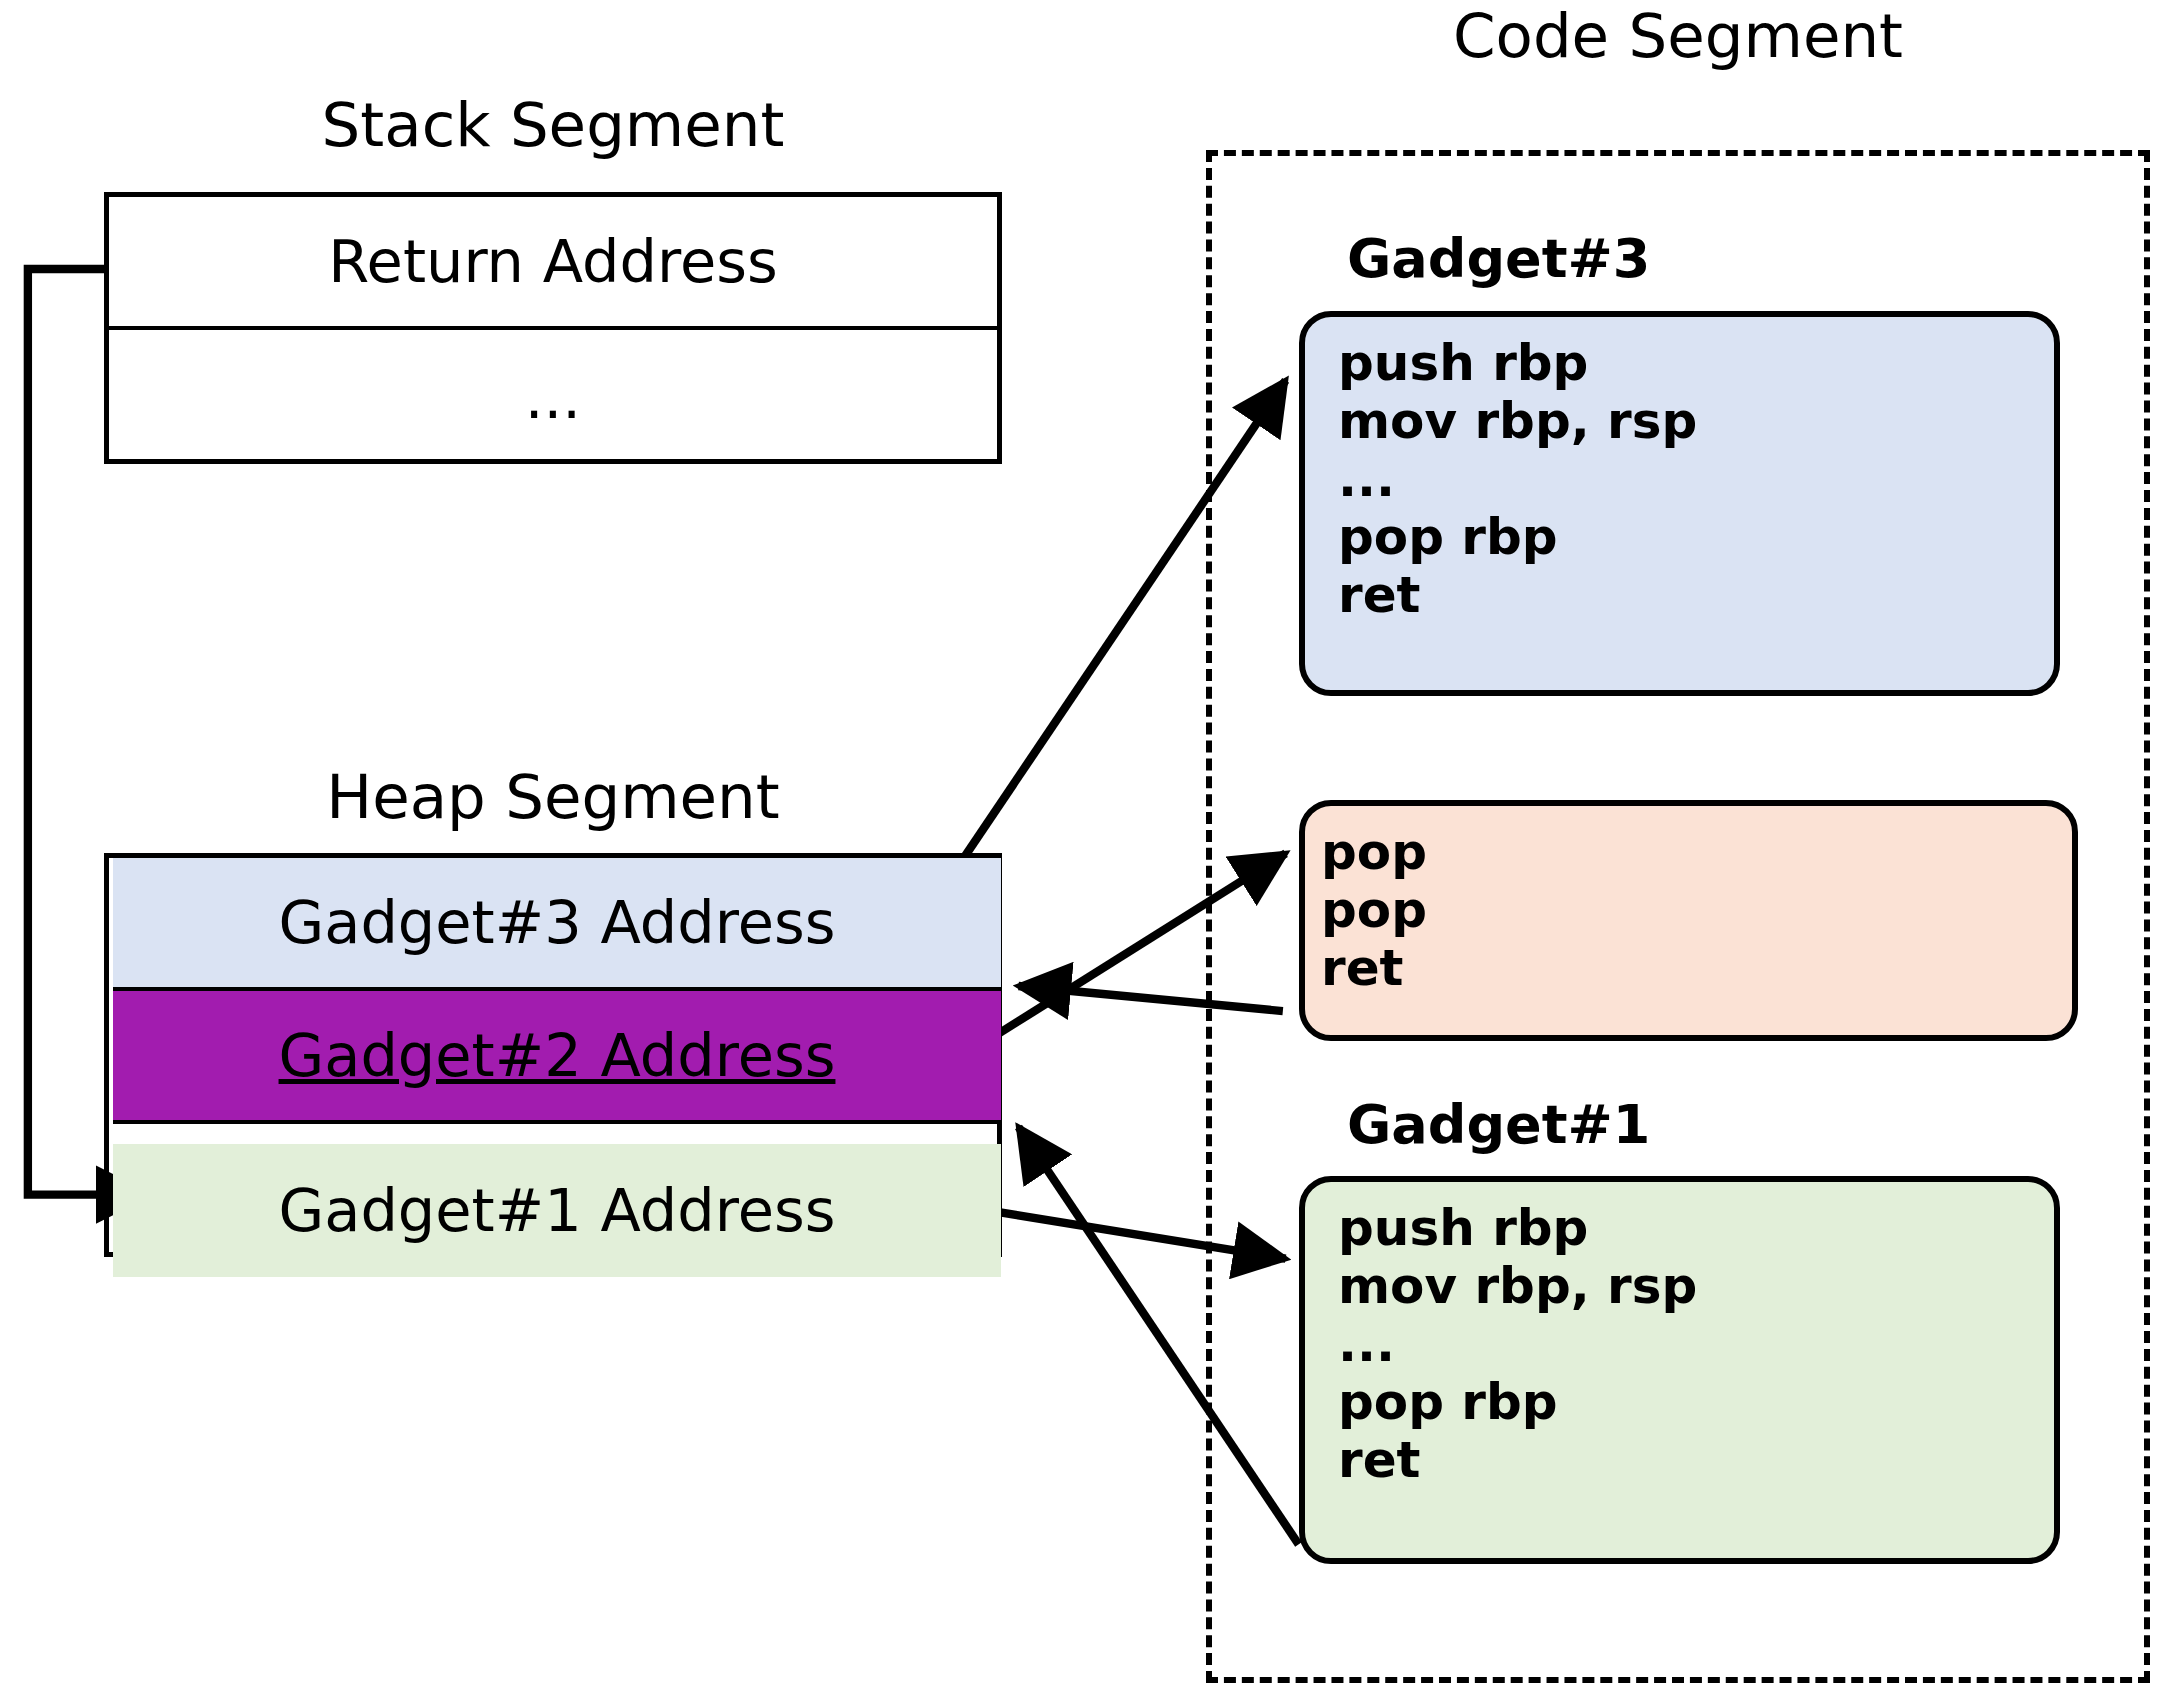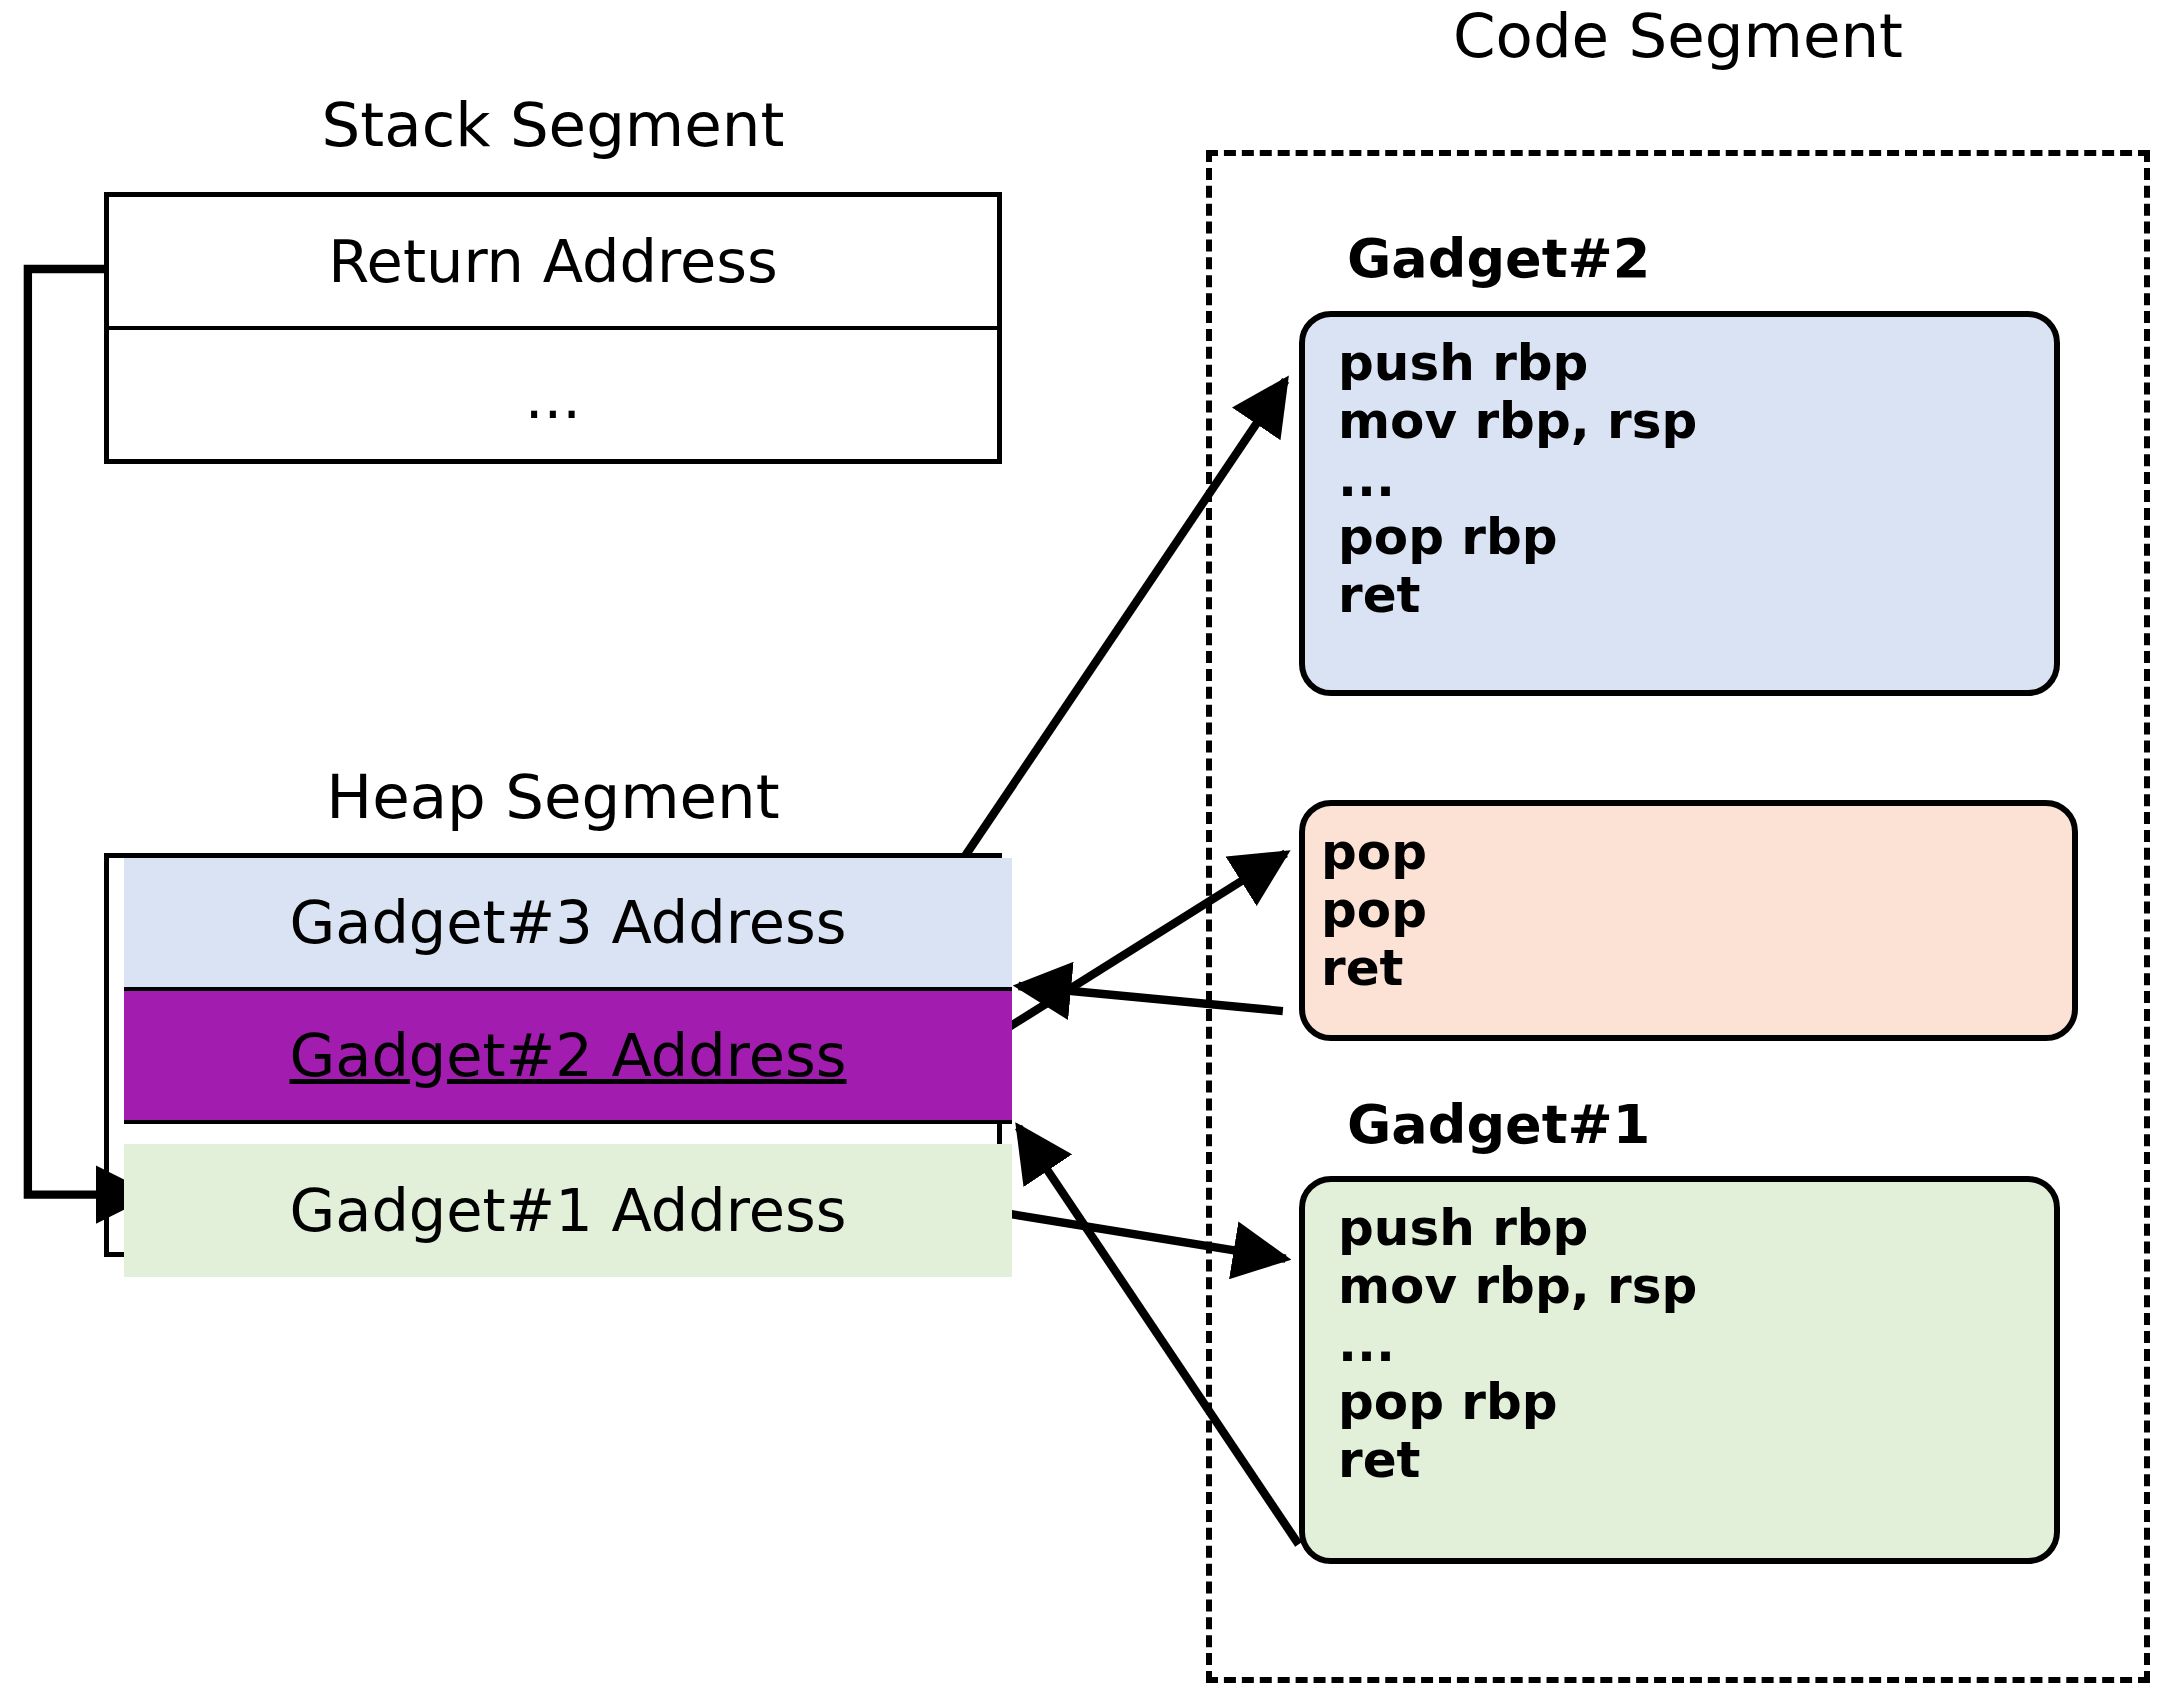--- a/index.html
+++ b/index.html
@@ -42,21 +42,21 @@
     display:flex;align-items:center;justify-content:center;
     font-size:59px;color:#000;
   }
 
   
   #heap-box{
     position:absolute;left:104px;top:853px;width:898px;height:404px;
     border:5.6px solid #000;box-sizing:border-box;
   }
   .heap-row{
-    position:absolute;left:15px;width:100%;height:133px;
+    position:absolute;left:4px;width:100%;height:133px;
     box-sizing:border-box;
     display:flex;align-items:center;justify-content:center;
     font-size:59px;color:#000;white-space:nowrap;
   }
   #heap-row-0{top:0;   border-bottom:4.6px solid #000;}
   #heap-row-1{top:133px; border-bottom:4.6px solid #000;}
   #heap-row-2{top:265px;}
 
   
   #code-box{
@@ -143,21 +143,21 @@
   <div id="heap-box">
     <div class="heap-row" id="heap-row-0" style="background-color: rgb(218, 227, 243);">Gadget#3 Address</div>
     <div class="heap-row" id="heap-row-1" style="background-color: #a21caf; text-decoration: underline;">Gadget#2 Address</div>
     <div class="heap-row" id="heap-row-2" style="background-color: rgb(226, 239, 217); margin-top: 21px;">Gadget#1 Address</div>
   </div>
 
   <div class="caption" id="cap-code">Code Segment</div>
 
   <div id="code-box"></div>
 
-  <div class="gadget-title" id="g3-title">Gadget#2</div>
+  <div class="gadget-title" id="g3-title">Gadget#3</div>
   <div class="gadget-body" id="g3-body" style="background-color: rgb(218, 227, 243);">
       <div class="gadget-line">push rbp</div>
       <div class="gadget-line">mov rbp, rsp</div>
       <div class="gadget-line">...</div>
       <div class="gadget-line">pop rbp</div>
       <div class="gadget-line">ret</div>
     </div>
 
   <div class="gadget-body" id="g2-body" style="background-color: rgb(251, 226, 213); padding-left: 16px;">
       <div class="gadget-line">pop</div>

